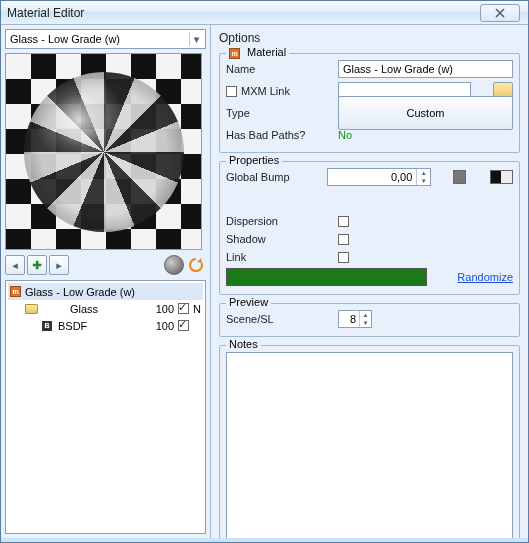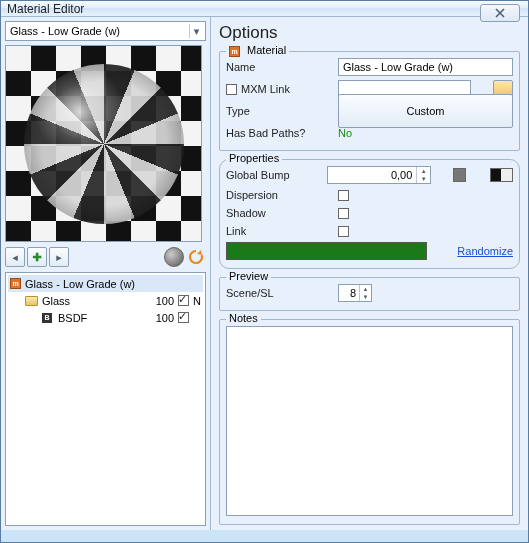--- a/index.html
+++ b/index.html
@@ -1,18 +1,18 @@
 <!DOCTYPE html>
 <html><head>
 <meta charset="utf-8">
 <style>
 * { box-sizing: border-box; margin: 0; padding: 0; font-family: "Segoe UI", Tahoma, sans-serif; font-size: 11px; }
 body { background: #cce4f7; width: 529px; height: 543px; overflow: hidden; border: 1px solid #5a7ca0; }
 
-.titlebar { height: 16px; background: linear-gradient(#f7fbff, #e2eefb 45%, #cfe3f7 46%, #e6f1fc); display: flex; align-items: center; padding: 0 6px; border-bottom: 1px solid #9fb8d0; position: relative; }
+.titlebar { height: 24px; background: linear-gradient(#f7fbff, #e2eefb 45%, #cfe3f7 46%, #e6f1fc); display: flex; align-items: center; padding: 0 6px; border-bottom: 1px solid #9fb8d0; position: relative; }
 .titlebar .title { font-size: 12px; color: #222; }
 .titlebar .closebtn { position: absolute; right: 8px; top: 3px; width: 40px; height: 18px; border: 1px solid #8aa0b8; border-radius: 3px; background: linear-gradient(#f3f7fc,#dce9f6); display:flex;align-items:center;justify-content:center; color:#506070; font-size:12px; font-weight:bold;}
 
 .content { display: flex; height: calc(100% - 28px); }
 .left { width: 210px; border-right: 1px solid #9fb8d0; display: flex; flex-direction: column; background:#e8f1fb; }
 .right { flex: 1; padding: 4px 8px 8px 8px; background:#e8f1fb; overflow:hidden; }
 
 .dd { margin: 4px; height: 20px; border: 1px solid #8aa0b8; background: #fff; display:flex; align-items:center; padding:0 4px; position:relative; }
 .dd .arrow { position:absolute; right:2px; top:2px; width:14px; height:14px; border-left:1px solid #c0c8d0; display:flex;align-items:center;justify-content:center;color:#506070; }
 
@@ -38,21 +38,21 @@
 .trow { display:flex; align-items:center; height:17px; padding:0 2px; }
 .trow.sel { background:#d9e7f7; }
 .ticon { width:14px; height:12px; margin-right:4px; display:inline-flex; align-items:center; justify-content:center; }
 .m-icon { background:#e07328; border:1px solid #9c4d14; color:#fff; font-size:7px; font-weight:bold; width:11px; height:11px; }
 .f-icon { width:13px; height:10px; background:linear-gradient(#ffe9a8,#e8c46a); border:1px solid #b89030; border-radius:1px; }
 .b-icon { width:10px; height:10px; background:#333; color:#fff; font-size:7px; font-weight:bold; display:flex;align-items:center;justify-content:center; }
 .tval { margin-left:auto; display:flex; align-items:center; gap:4px; font-size:10px; }
 .cbx { width:11px; height:11px; border:1px solid #666; background:#fff; position:relative; }
 .cbx.on::after { content:"✓"; position:absolute; left:-1px; top:-3px; font-size:11px; color:#222; }
 
-.section-title { font-size:17px; color:#222; margin:2px 0 0 0; }
+.section-title { font-size:12px; color:#222; margin:2px 0 0 0; }
 .fieldset { border:1px solid #9fb8d0; border-radius:2px; padding:4px 6px 6px 6px; margin-bottom:4px; position:relative; background:transparent;}
 .fieldset .legend { position:absolute; top:-8px; left:6px; background:#e8f1fb; padding:0 3px; font-size:11px; }
 .frow { display:flex; align-items:center; height:22px; gap:22px; }
 .flabel { width:90px; color:#222; }
 .finput { flex:1; height:18px; border:1px solid #8aa0b8; background:#fff; padding:0 4px; display:flex; align-items:center; }
 .fbtn { height:18px; border:1px solid #8aa0b8; background:linear-gradient(#fbfdff,#e2ecf6); border-radius:2px; display:flex;align-items:center;justify-content:center; padding:16px 8px; cursor:pointer;}
 .fbrowse { width:20px; height:18px; border:1px solid #8aa0b8; background:linear-gradient(#ffe9a8,#e8c46a); border-radius:2px; }
 .yes { color:#1a8a1a; }
 .spin { width:118px; height:18px; border:1px solid #8aa0b8; background:#fff; display:flex; }
 .spin .v { flex:1; text-align:right; padding:0 4px; line-height:16px; }
@@ -109,21 +109,21 @@
             <path d="M9 3a6 6 0 1 0 5.7 4.1" fill="none" stroke="#e88b1a" stroke-width="2.2"></path>
             <path d="M14 2l1 5-5-1z" fill="#e88b1a"></path>
           </svg>
       </div>
     </div>
     <div class="tree">
       <div class="trow sel">
         <span class="ticon m-icon">m</span>
         <span>Glass - Low Grade (w)</span>
       </div>
-      <div class="trow" style="padding-left:16px;">
+      <div class="trow" style="padding-left:16px;gap:28px;">
         <span class="ticon">
             <span class="f-icon"></span>
           </span>
         <span>Glass</span>
         <span class="tval">
           <span>100</span>
           <span class="cbx on"></span>
           <span>N</span>
         </span>
       </div>
@@ -164,35 +164,35 @@
         <div class="fbtn" style="flex:1;">
             <span>Custom</span>
           </div>
       </div>
       <div class="frow">
         <span class="flabel">Has Bad Paths?</span>
         <span class="yes">No</span>
       </div>
     </div>
 
-    <div class="fieldset" style="margin-top:8px;border-radius:10px;">
+    <div class="fieldset" style="margin-top:8px;">
       <span class="legend">Properties</span>
       <div class="frow">
         <span class="flabel">Global Bump</span>
         <div class="spin">
           <span class="v">0,00</span>
           <span class="ar">
               <div>▲</div>
               <div>▼</div>
             </span>
         </div>
         <span class="swA"></span>
         <span class="swB"></span>
       </div>
-      <div class="frow" style="height:18px;">
+      <div class="frow" style="height:18px;margin-top:24px;">
         <span class="flabel">Dispersion</span>
         <span class="cbx"></span>
       </div>
       <div class="frow" style="height:18px;">
         <span class="flabel">Shadow</span>
         <span class="cbx"></span>
       </div>
       <div class="frow" style="height:18px;">
         <span class="flabel">Link</span>
         <span class="cbx"></span>

